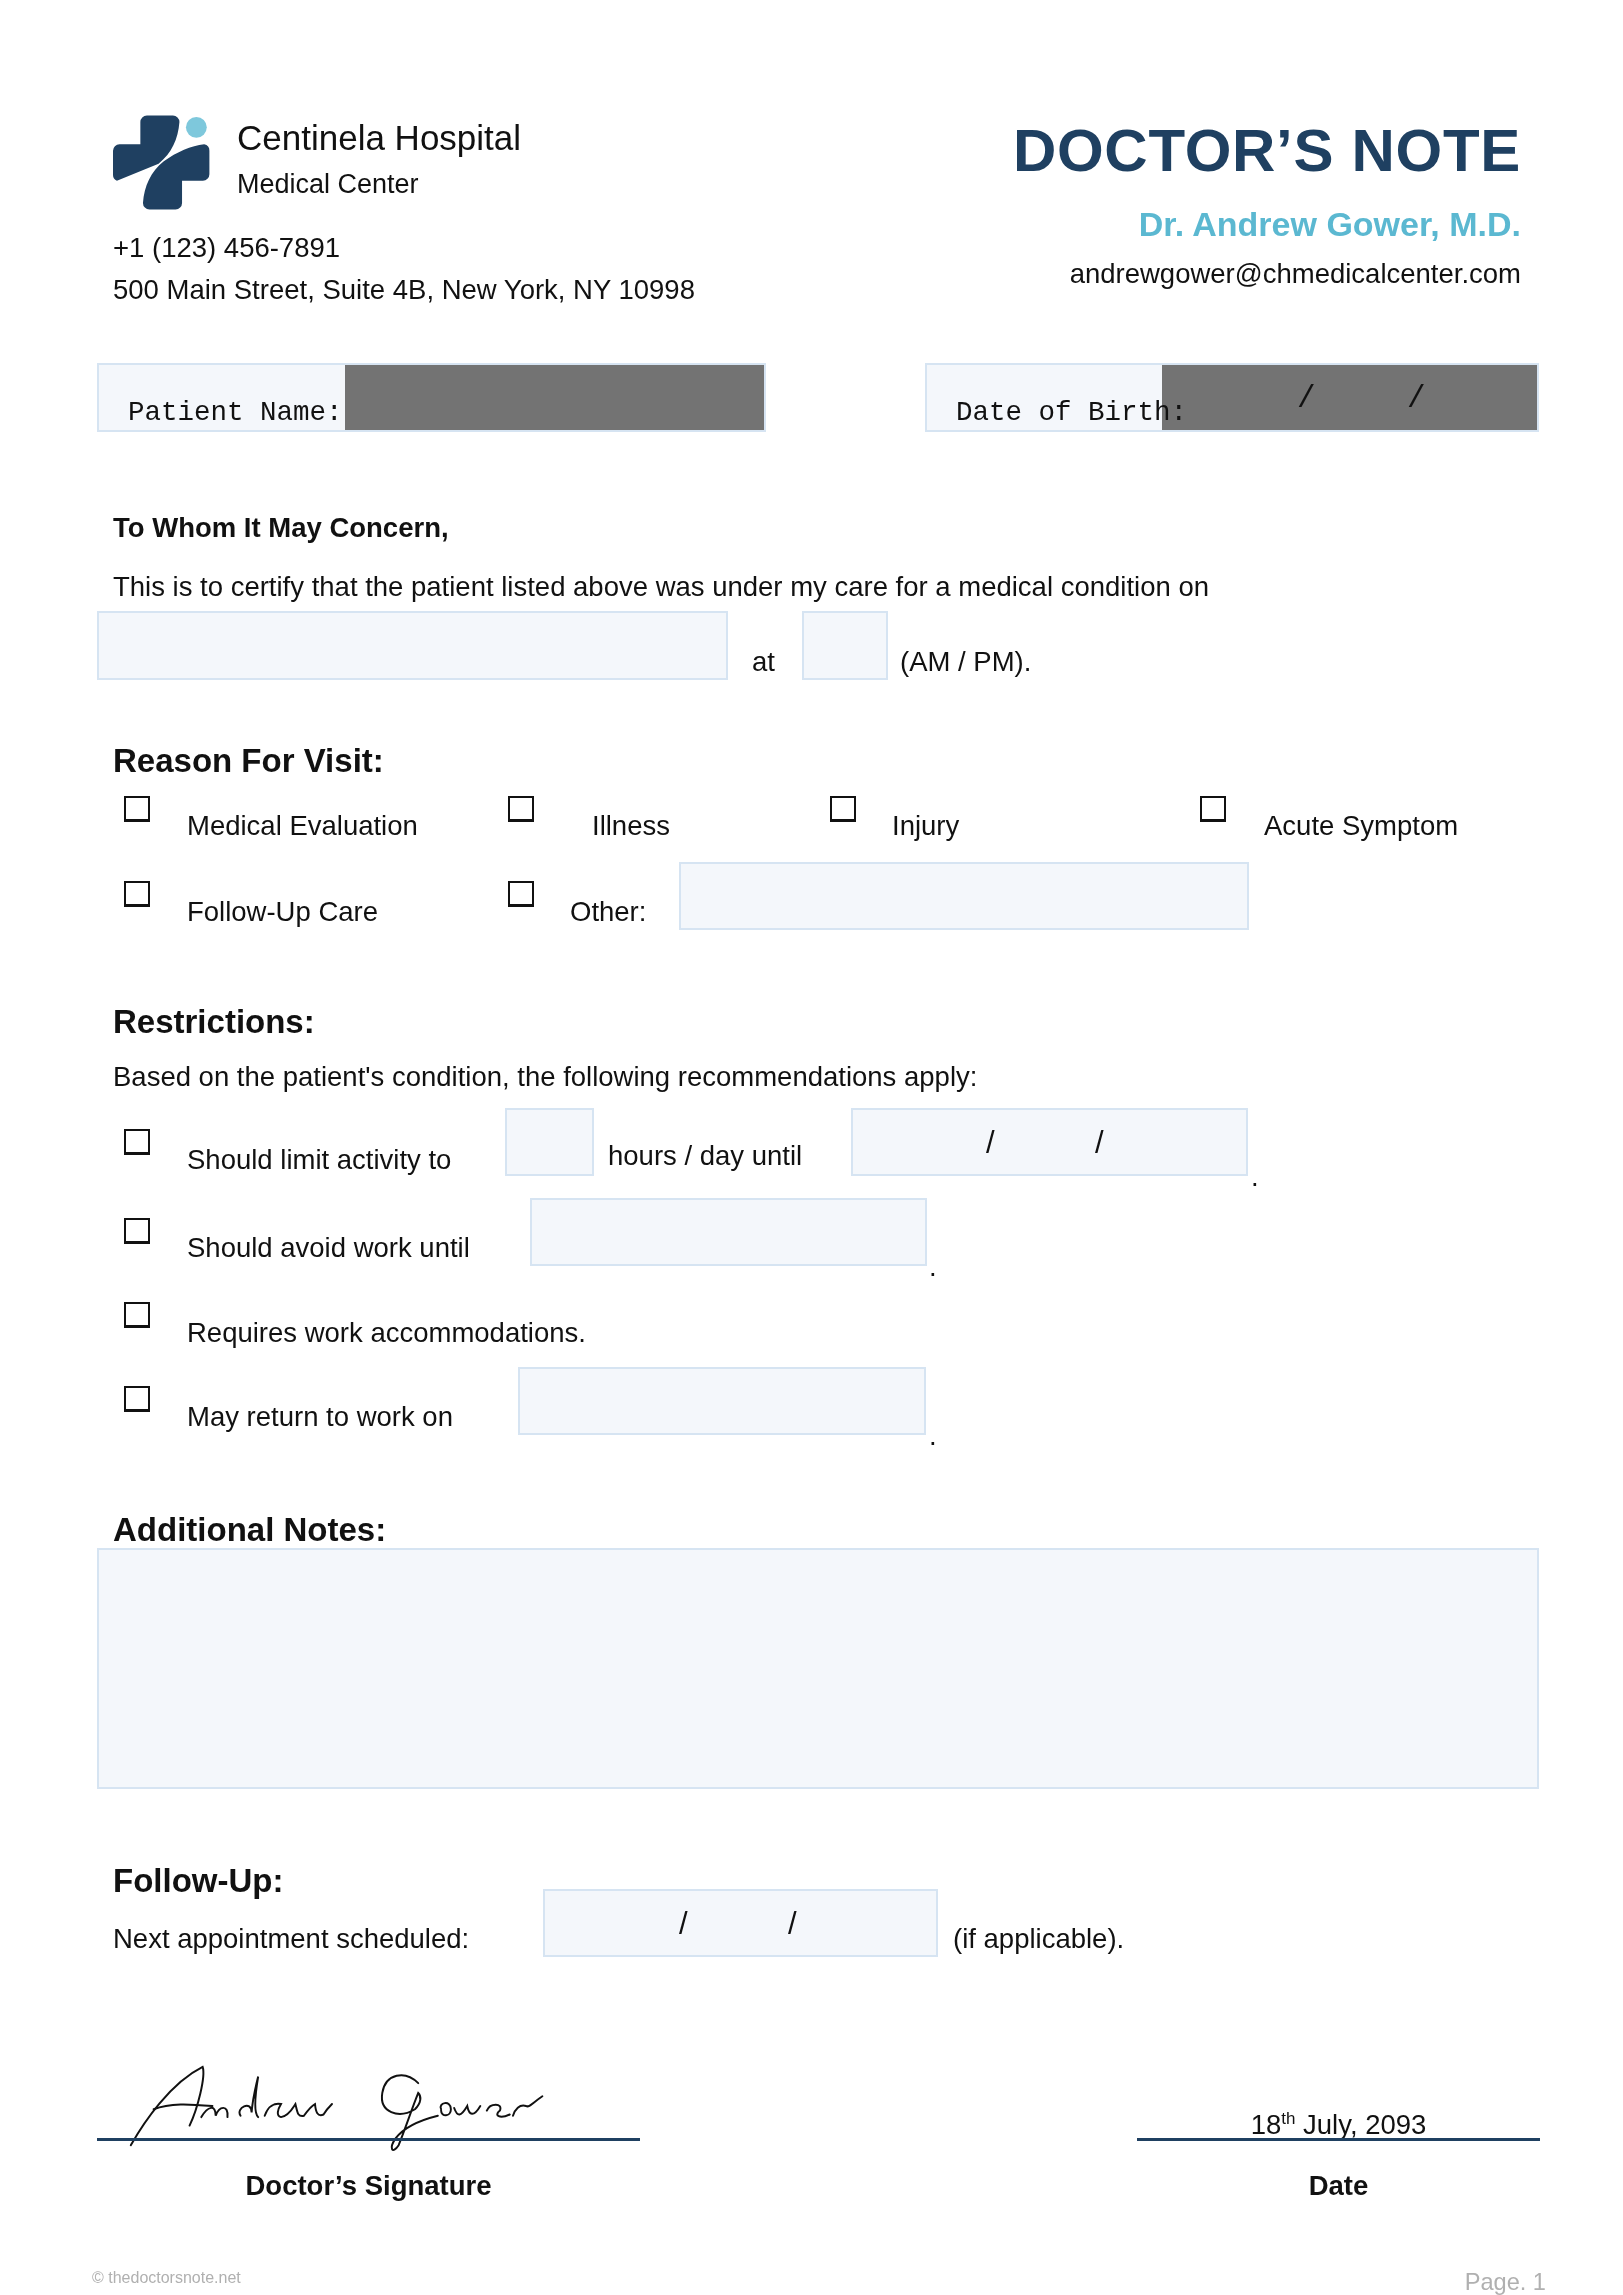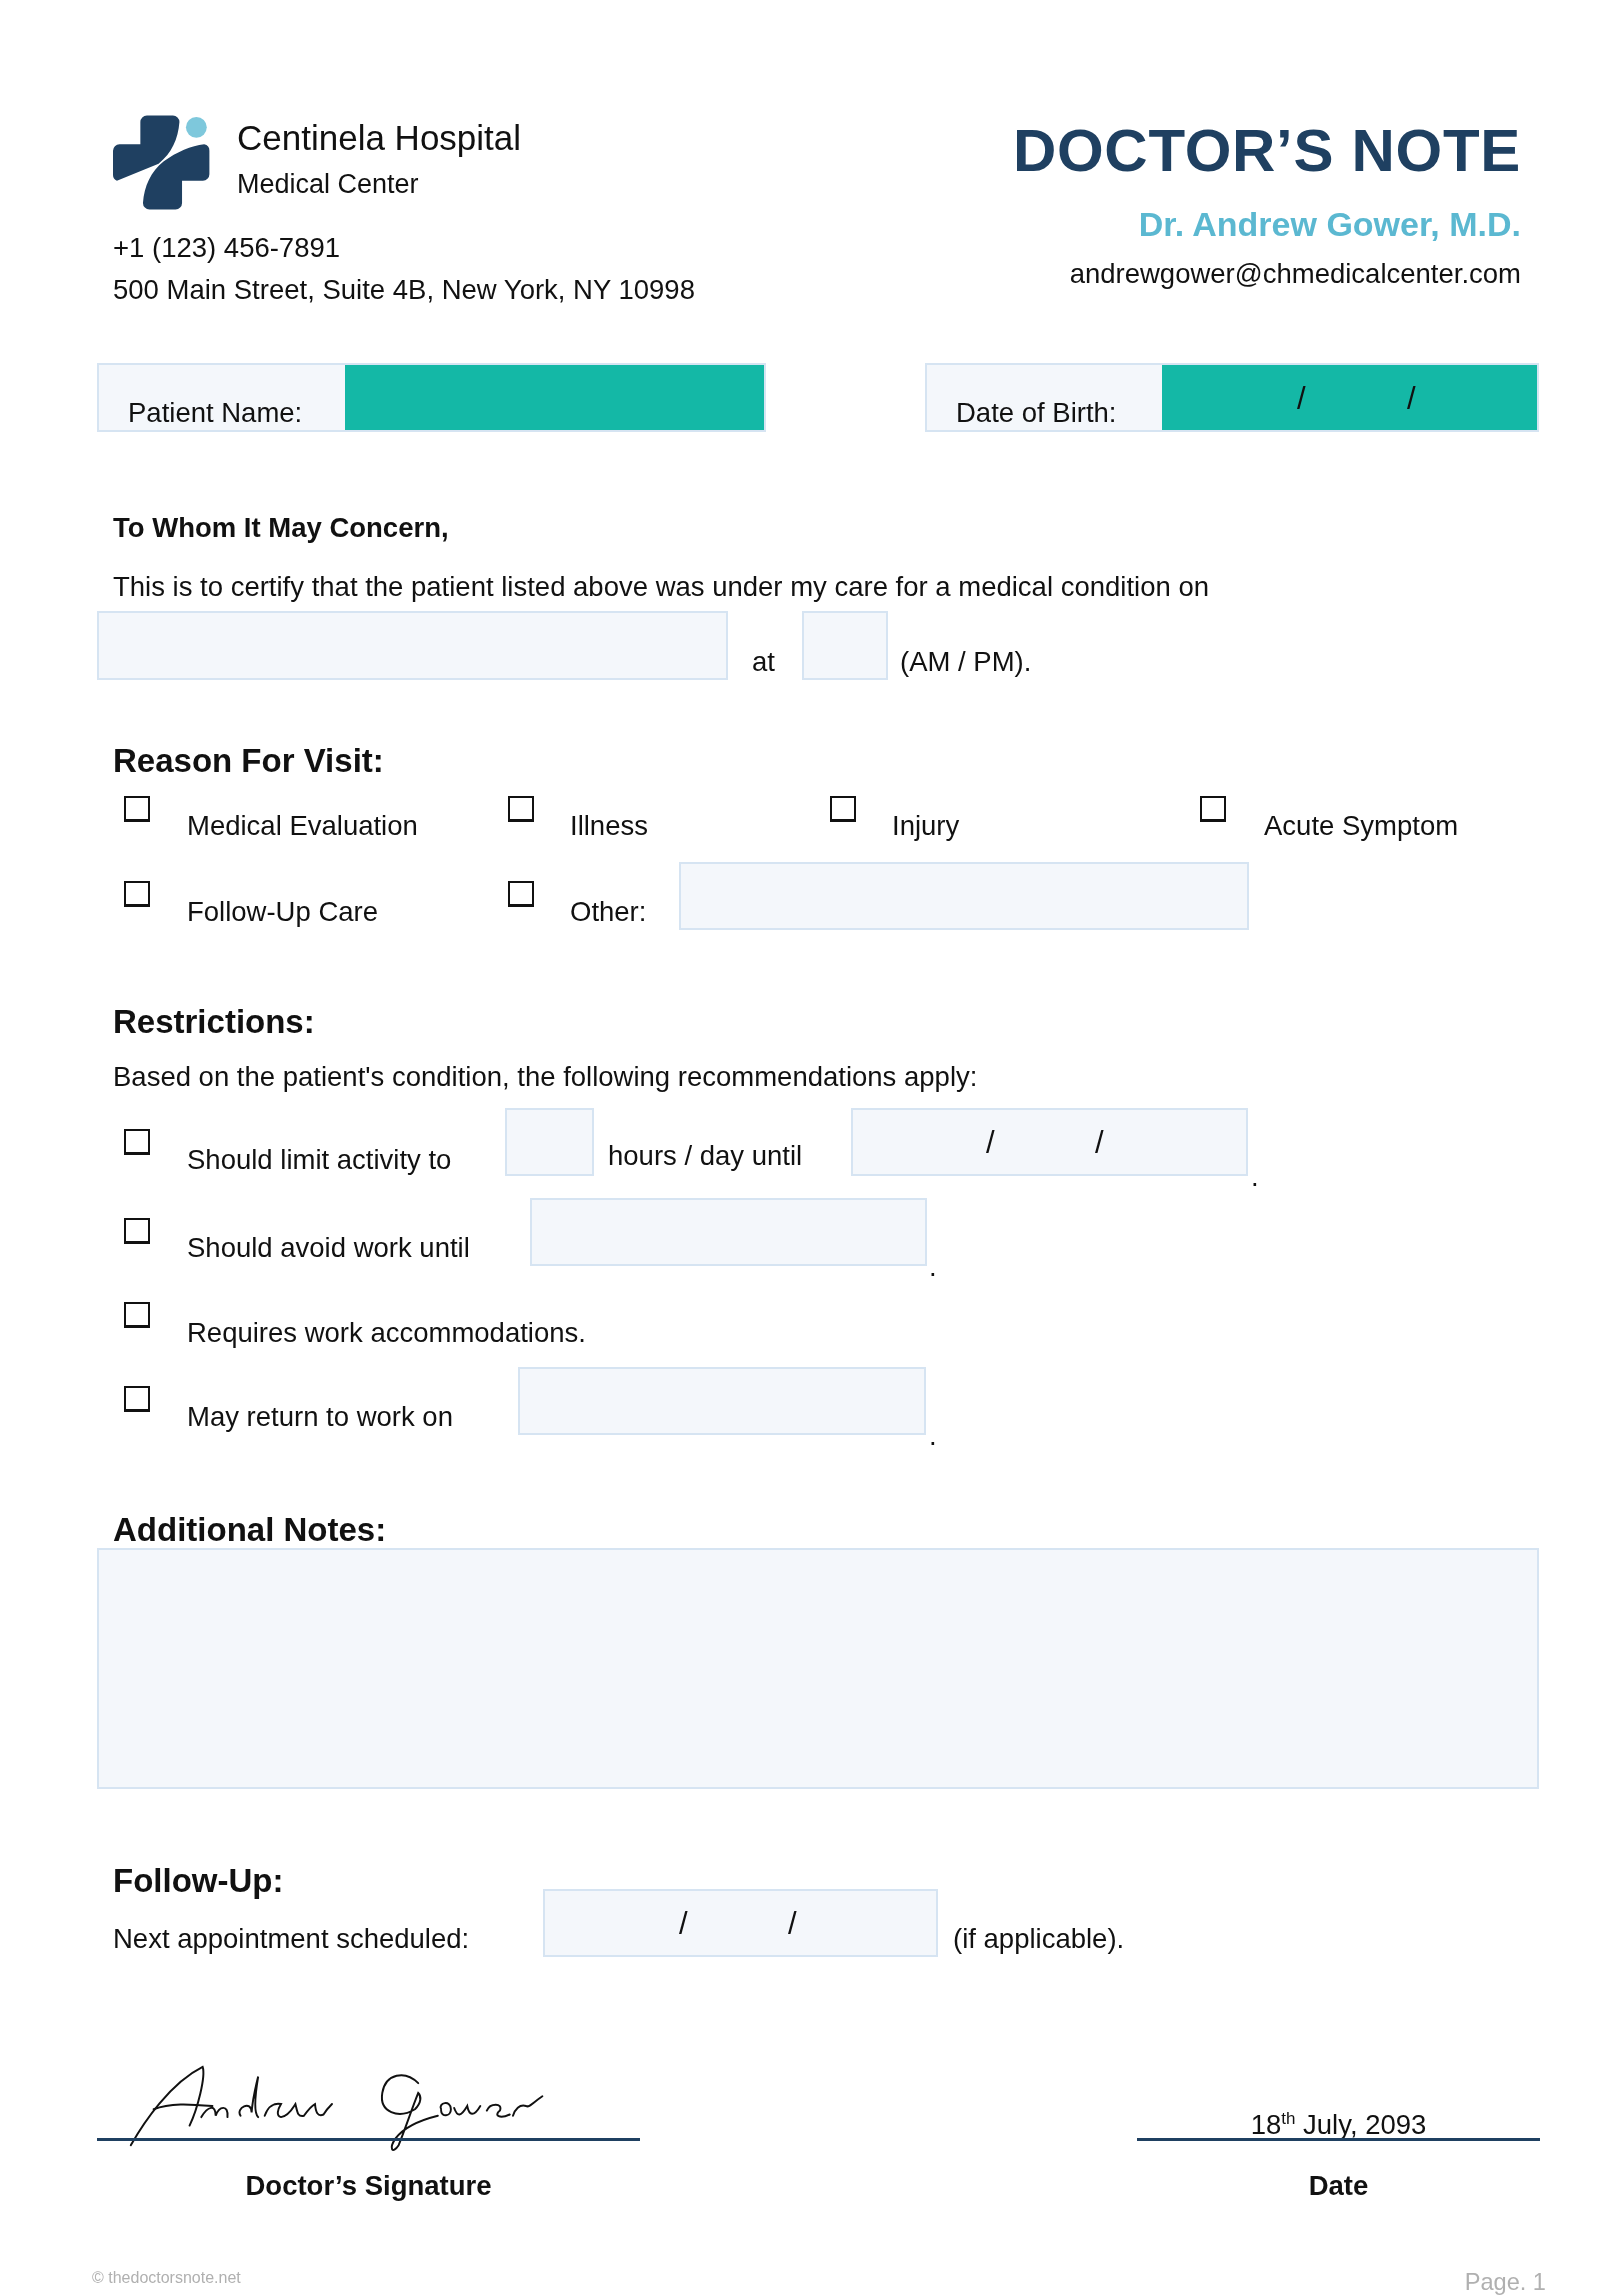--- a/index.html
+++ b/index.html
@@ -3,21 +3,21 @@
 <meta charset="utf-8">
 <style>
   html, body { margin: 0; padding: 0; background: #ffffff; }
   body { width: 1623px; height: 2295px; position: relative; overflow: hidden;
          font-family: "Liberation Sans", "DejaVu Sans", sans-serif; color: #111; }
   .abs { position: absolute; white-space: nowrap; margin-top: 15px; }
   .txt { font-size: 27.5px; line-height: 1; }
   .bold { font-weight: bold; }
   .h2 { font-size: 33px; font-weight: bold; line-height: 1; }
   .field { position: absolute; background: #f4f7fb; border: 2px solid #d6e4f2; box-sizing: border-box; }
-  .field.white { background: #14b8a6; }
+  .field.white { background: #737373; font-family: Liberation Mono, monospace; }
   .cb { position: absolute; width: 26px; height: 26px; border: 2px solid #111; border-bottom-width: 3.3px; box-sizing: border-box; background: #fff; }
   .slash { position: absolute; font-size: 31px; line-height: 1; color: #111; }
   .vcenter { transform: translateY(-50%); }
   .rule { position: absolute; height: 2.6px; background: #1f4061; }
 </style>
 </head>
 <body>
 
 <div class="abs" style="left:113px;top:98px;width:99px;height:99px;">
   <svg width="99" height="99" viewBox="0 0 152 152">
@@ -54,21 +54,21 @@
 <div class="field" style="left:97px;top:611px;width:631px;height:69px;"></div>
 <div class="abs txt vcenter" style="left:752px;top:647px;">at</div>
 <div class="field" style="left:802px;top:611px;width:86px;height:69px;"></div>
 <div class="abs txt vcenter" style="left:900px;top:647px;">(AM / PM).</div>
 
 <div class="abs h2" style="left:113px;top:729px;">Reason For Visit:</div>
 
 <div class="cb" style="left:124px;top:796px;"></div>
 <div class="abs txt vcenter" style="left:187px;top:811px;">Medical Evaluation</div>
 <div class="cb" style="left:508px;top:796px;"></div>
-<div class="abs txt vcenter" style="left:570px;top:811px;">Illness</div>
+<div class="abs txt vcenter" style="left:592px;top:811px;">Illness</div>
 <div class="cb" style="left:830px;top:796px;"></div>
 <div class="abs txt vcenter" style="left:892px;top:811px;">Injury</div>
 <div class="cb" style="left:1200px;top:796px;"></div>
 <div class="abs txt vcenter" style="left:1264px;top:811px;">Acute Symptom</div>
 
 <div class="cb" style="left:124px;top:881px;"></div>
 <div class="abs txt vcenter" style="left:187px;top:897px;">Follow-Up Care</div>
 <div class="cb" style="left:508px;top:881px;"></div>
 <div class="abs txt vcenter" style="left:570px;top:897px;">Other:</div>
 <div class="field" style="left:679px;top:862px;width:570px;height:68px;"></div>

